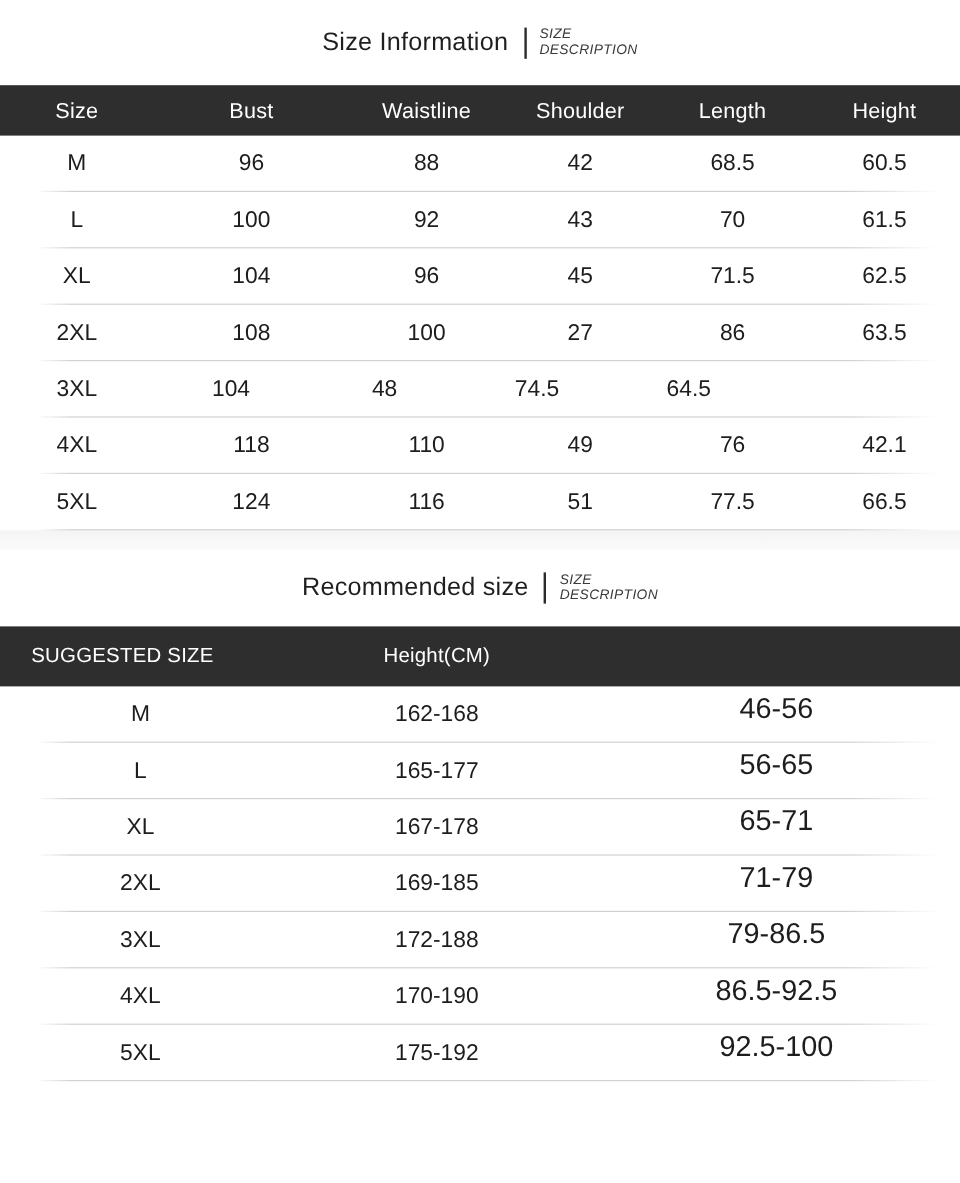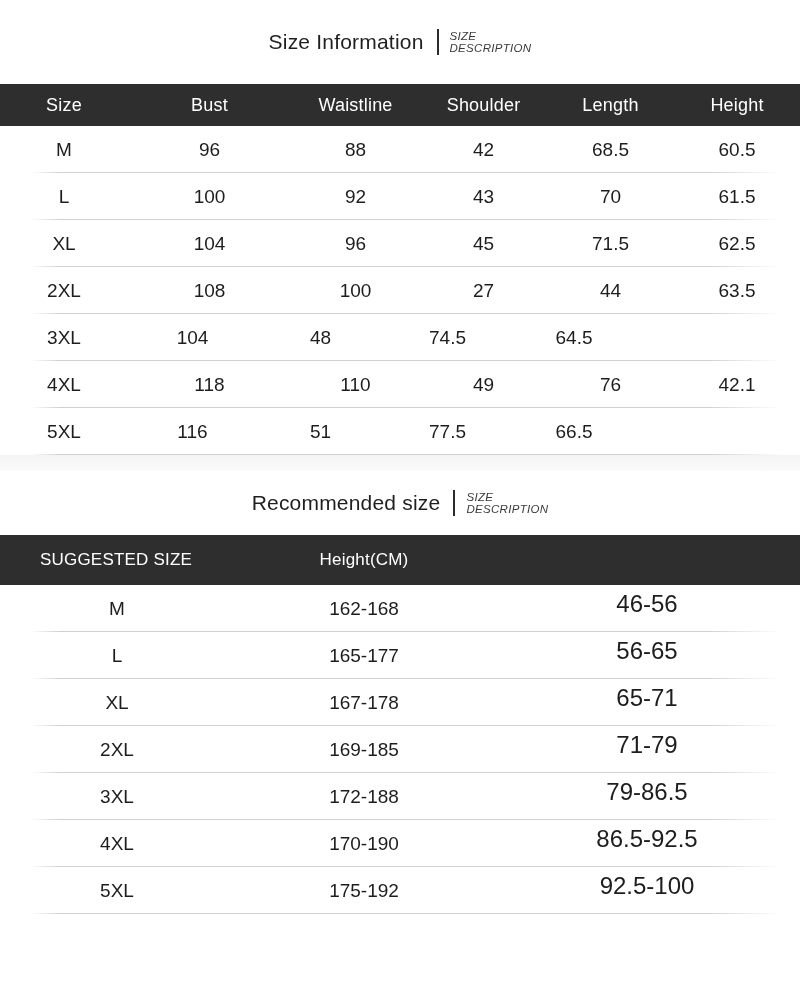--- a/index.html
+++ b/index.html
@@ -108,29 +108,29 @@
   .t1 .c3 { width: 127px; }
   .t1 .c4 { width: 127px; }
   .t1 .c5 { width: 126px; }
 
   
   .t2 .thead { height: 50px; }
   .t2 .trow  { height: 47px; }
   .t2 .c0 { width: 234px; }
   .t2 .c1 { width: 260px; }
   .t2 .c2 { width: 306px; }
-  .t2 .thead .c0 { text-align: left; padding-left: 40px; font-size: 17px; }
+  .t2 .thead .c0 { text-align: left; padding-left: 26px; font-size: 17px; }
   .t2 .thead .c1 { font-size: 17px; }
   .t2 .thead .c2 { font-size: 17px; position: relative; top: -6px; }
   .t2 .trow .c0 { font-size: 19px; }
   .t2 .trow .c1 { font-size: 19px; }
   .t2 .trow .c2 { font-size: 24px; position: relative; top: -5px; }
 
   
-  .head-gap-1 { height: 84px; display: flex; align-items: center; }
+  .head-gap-1 { height: 71px; display: flex; align-items: center; }
   .mid-band {
     height: 16px;
     background: linear-gradient(to bottom, #f4f4f4, #fbfbfb);
   }
   .head-gap-2 { height: 64px; display: flex; align-items: center; }
   .tail-space { height: 50px; background: #ffffff; }
 </style>
 </head>
 <body>
 
@@ -179,40 +179,41 @@
       <div class="cell c2">96</div>
       <div class="cell c3">45</div>
       <div class="cell c4">71.5</div>
       <div class="cell c5">62.5</div>
     </div>
     <div class="trow">
       <div class="cell c0">2XL</div>
       <div class="cell c1">108</div>
       <div class="cell c2">100</div>
       <div class="cell c3">27</div>
-      <div class="cell c4">44</div>
+      <div class="cell c4">86</div>
       <div class="cell c5">63.5</div>
     </div>
     <div class="trow">
       <div class="cell c0">3XL</div>
       <div class="cell c2">104</div>
       <div class="cell c3">48</div>
       <div class="cell c4">74.5</div>
       <div class="cell c5">64.5</div>
     </div>
     <div class="trow">
       <div class="cell c0">4XL</div>
       <div class="cell c1">118</div>
       <div class="cell c2">110</div>
       <div class="cell c3">49</div>
       <div class="cell c4">76</div>
       <div class="cell c5">42.1</div>
     </div>
     <div class="trow">
       <div class="cell c0">5XL</div>
+      <div class="cell c1">124</div>
       <div class="cell c2">116</div>
       <div class="cell c3">51</div>
       <div class="cell c4">77.5</div>
       <div class="cell c5">66.5</div>
     </div>
   </div>
 
   <div class="mid-band"></div>
 
   <div class="head-gap-2">

